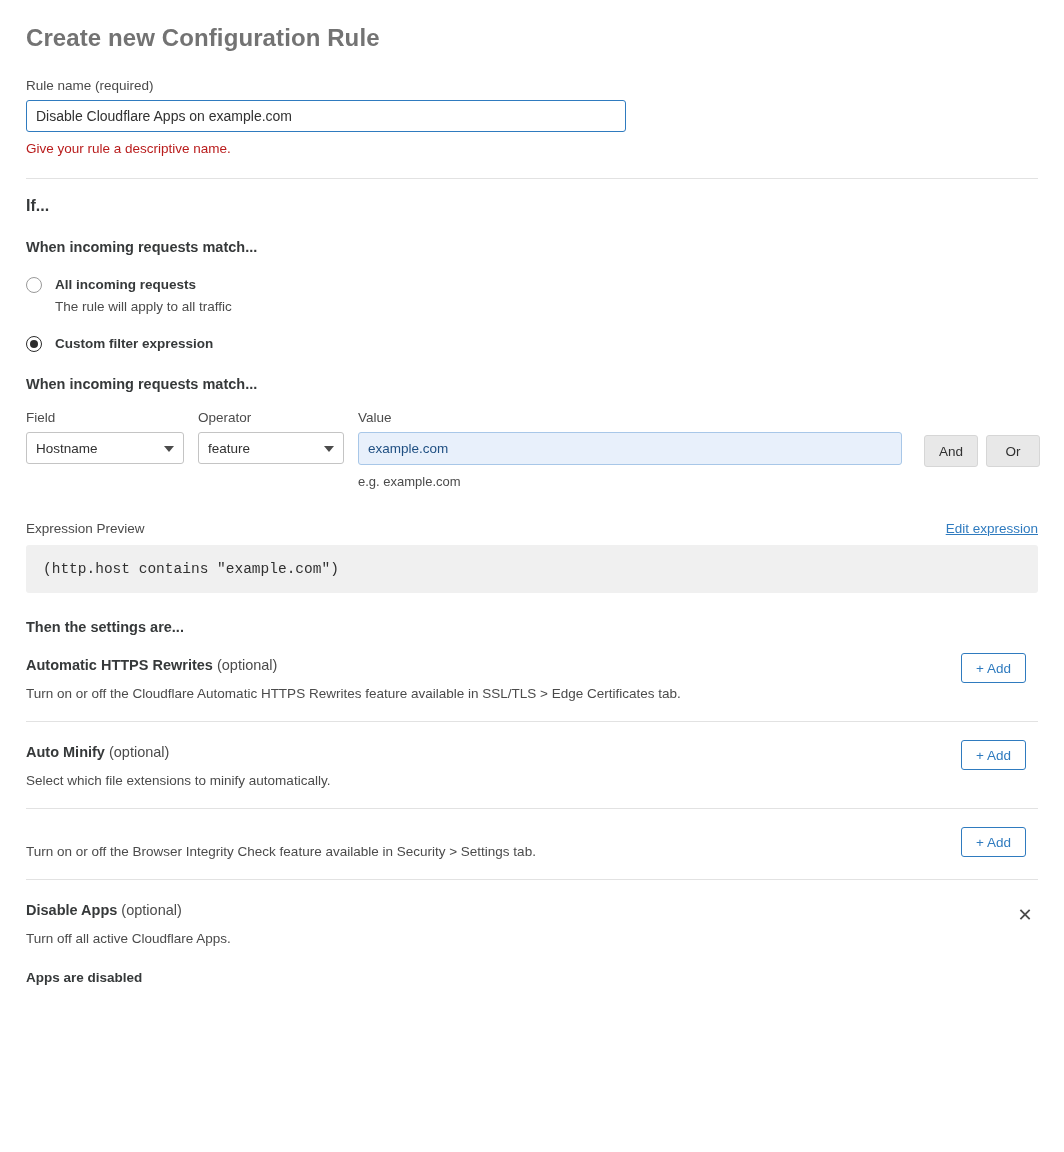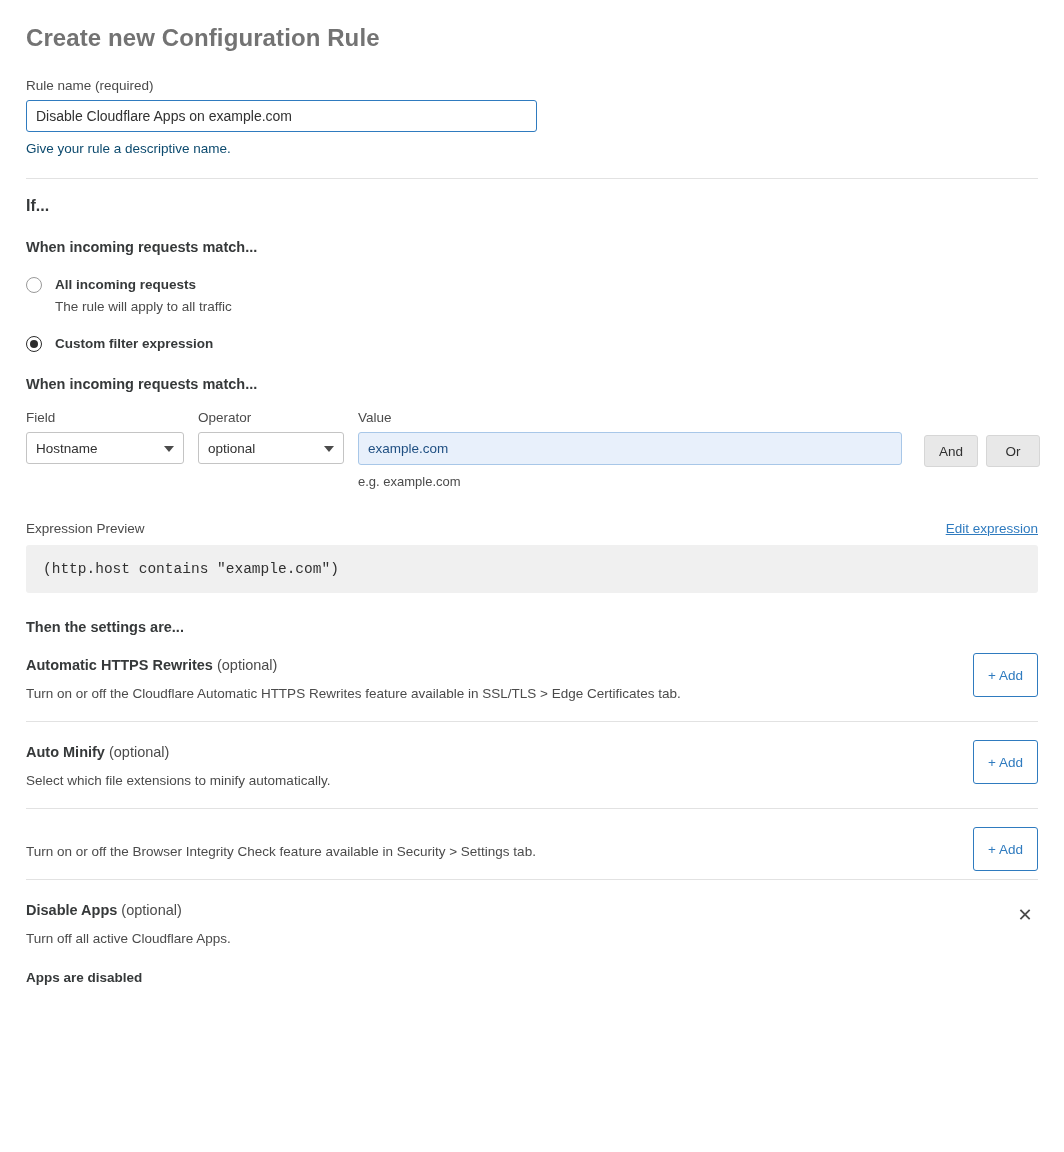--- a/index.html
+++ b/index.html
@@ -28,34 +28,34 @@
     letter-spacing: 0.1px;
   }
   .field-label {
     font-size: 13.5px;
     color: #4b4b4b;
     margin-top: 26px;
     margin-bottom: 7px;
   }
   .text-input {
     display: block;
-    width: 511px;
+    width: 600px;
     height: 32px;
     border: 1px solid #2f7bbf;
     border-radius: 3px;
     padding: 0 9px;
     font-size: 14px;
     color: #313131;
     font-family: "Liberation Sans", sans-serif;
     outline: none;
     background: #fff;
   }
   .helper-text {
     font-size: 13.5px;
-    color: #0c4a6e;
+    color: #b91c1c;
     margin-top: 9px;
   }
   .divider {
     border: none;
     border-top: 1px solid #e2e2e2;
     margin: 22px 0 0 0;
     height: 0;
   }
   .section-heading {
     font-size: 16px;
@@ -218,23 +218,23 @@
     font-weight: normal;
     color: #4b4b4b;
   }
   .setting-desc {
     font-size: 13.5px;
     color: #4b4b4b;
     margin-top: 13px;
   }
   .add-btn {
     position: absolute;
-    right: 0;
+    right: 12px;
     top: 18px;
-    height: 44px;
+    height: 30px;
     padding: 0 14px;
     background: #fff;
     border: 1px solid #2f7bbf;
     border-radius: 3px;
     color: #2f7bbf;
     font-size: 13.5px;
     font-family: "Liberation Sans", sans-serif;
     cursor: pointer;
   }
   .close-btn {
@@ -298,21 +298,21 @@
       <div class="small-label">Field</div>
       <div class="select-box select-field">
         <span>Hostname</span>
         <span class="caret"></span>
       </div>
     </div>
 
     <div class="expr-col">
       <div class="small-label">Operator</div>
       <div class="select-box select-op">
-        <span>optional</span>
+        <span>feature</span>
         <span class="caret"></span>
       </div>
     </div>
 
     <div class="expr-col">
       <div class="small-label">Value</div>
       <input class="value-input" type="text" value="example.com" style="">
       <div class="value-help">e.g. example.com</div>
     </div>
 

